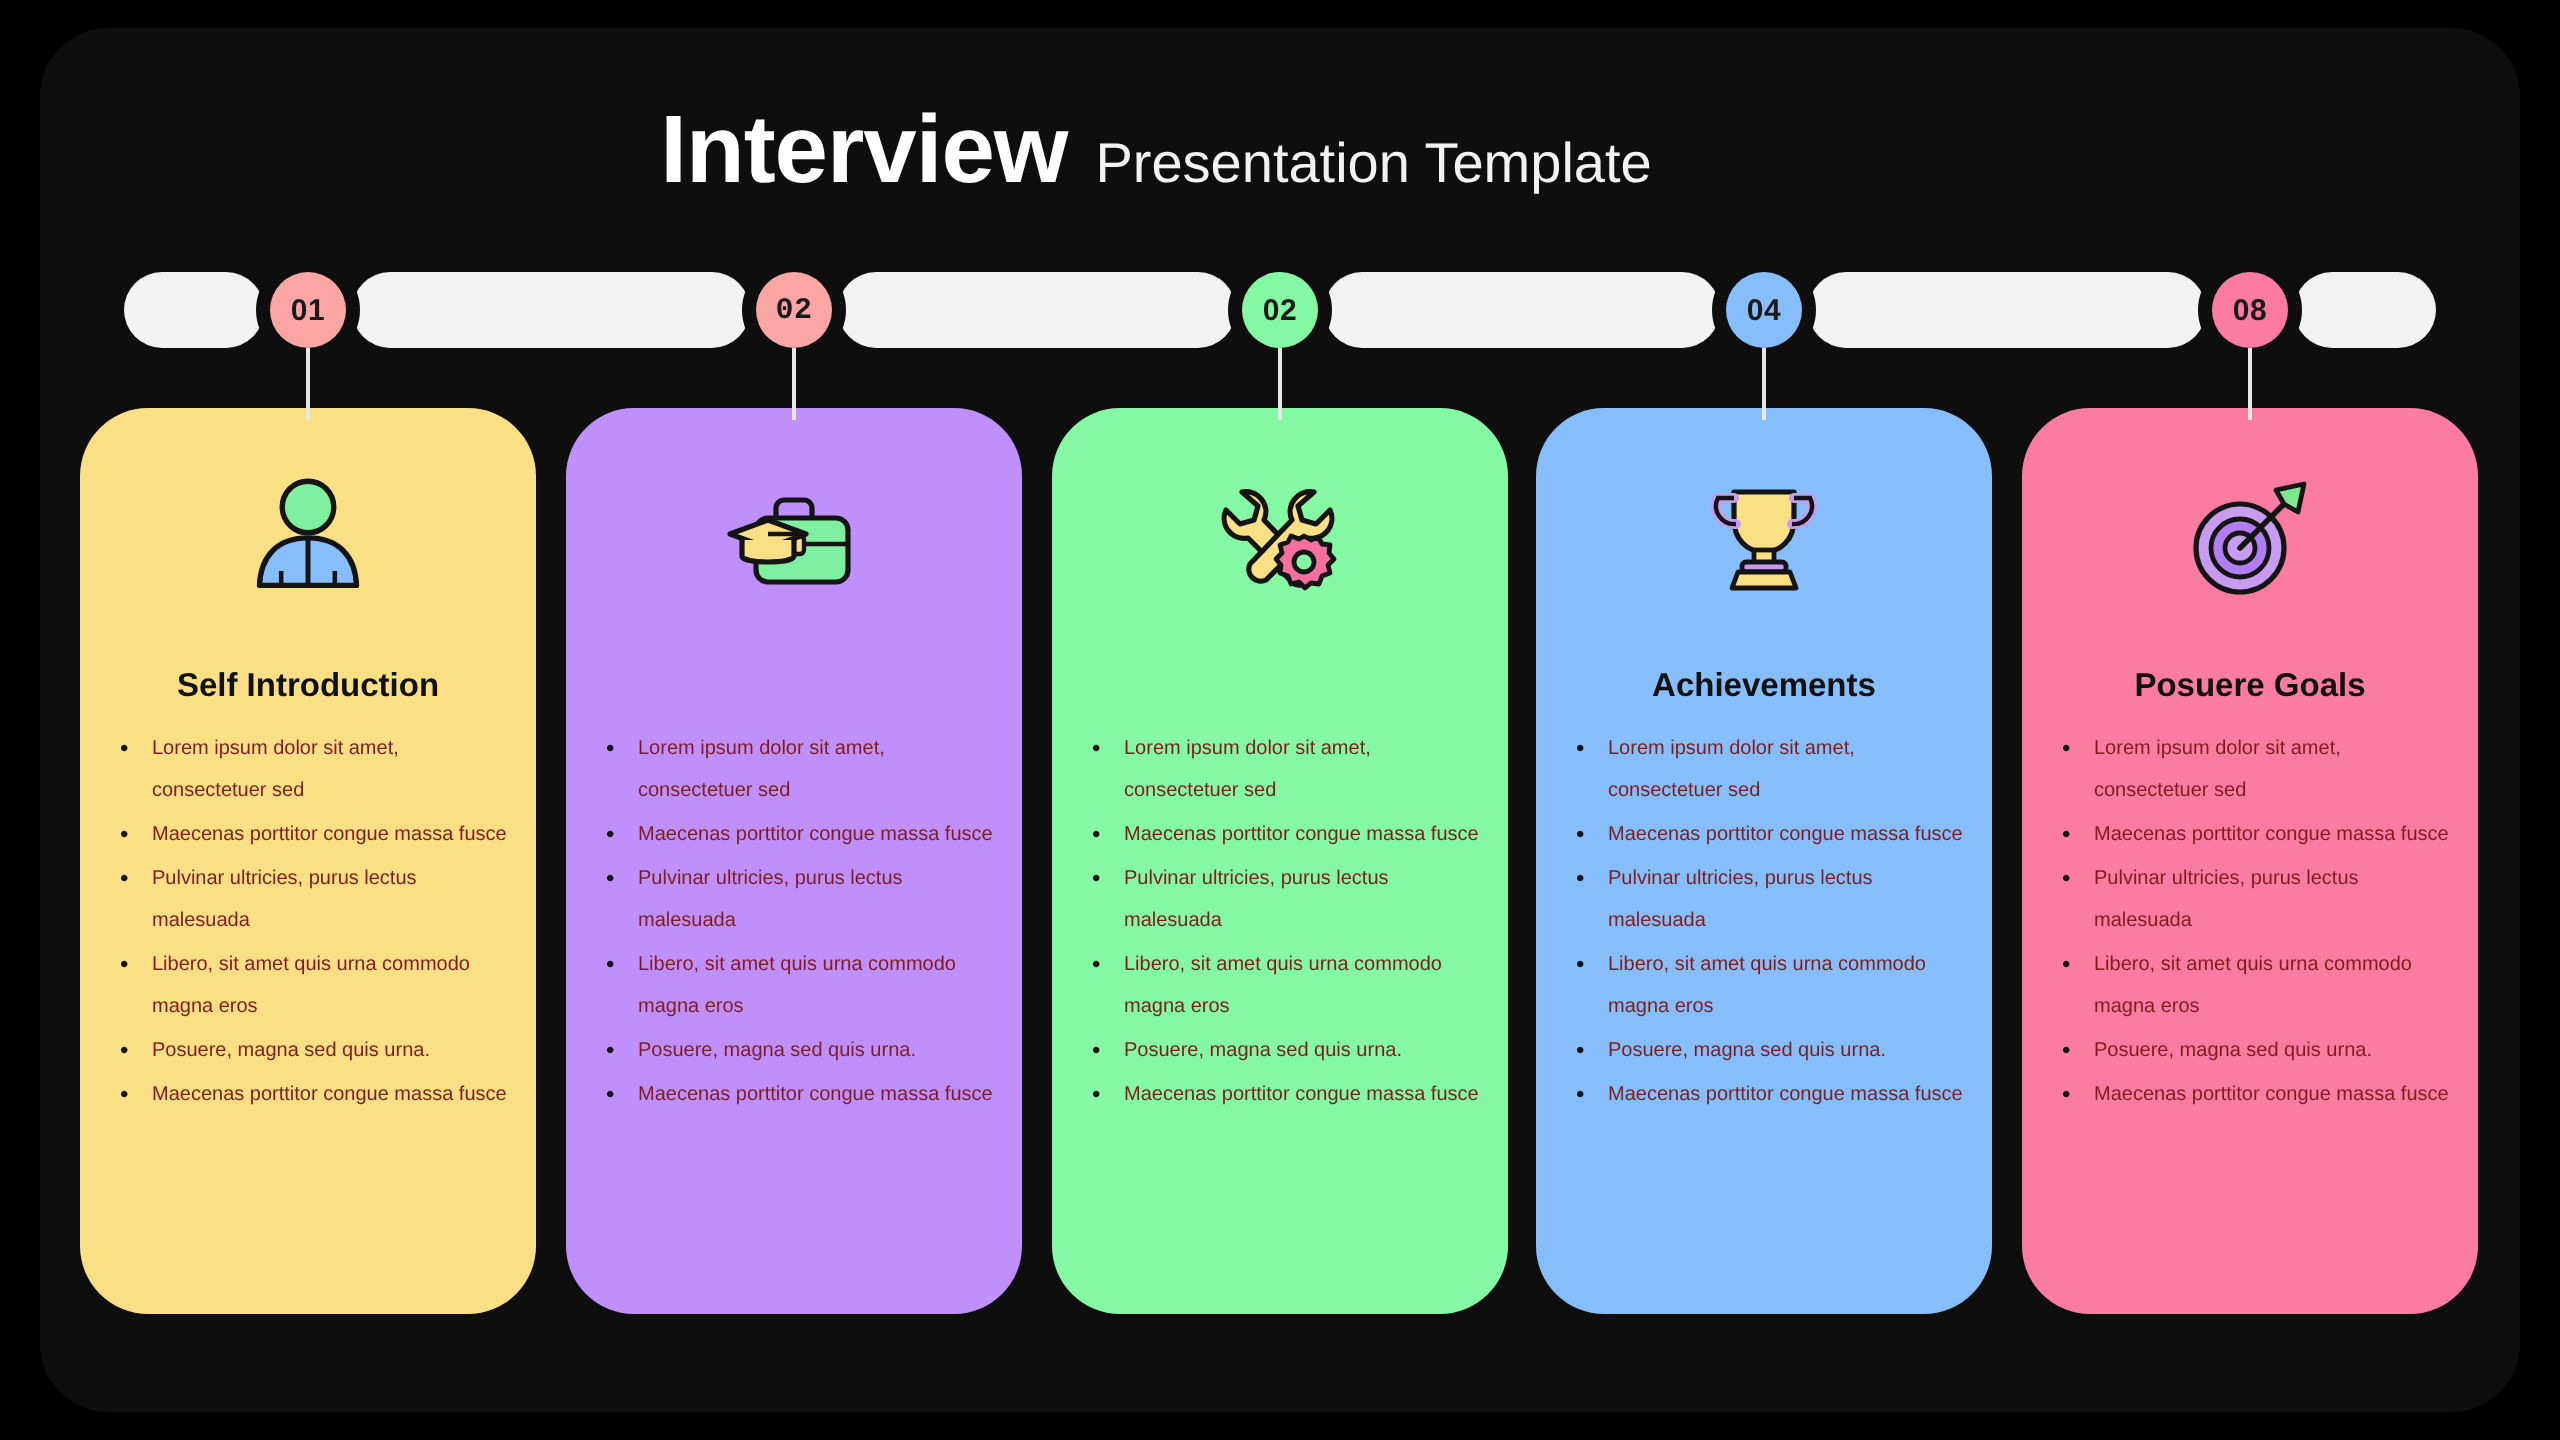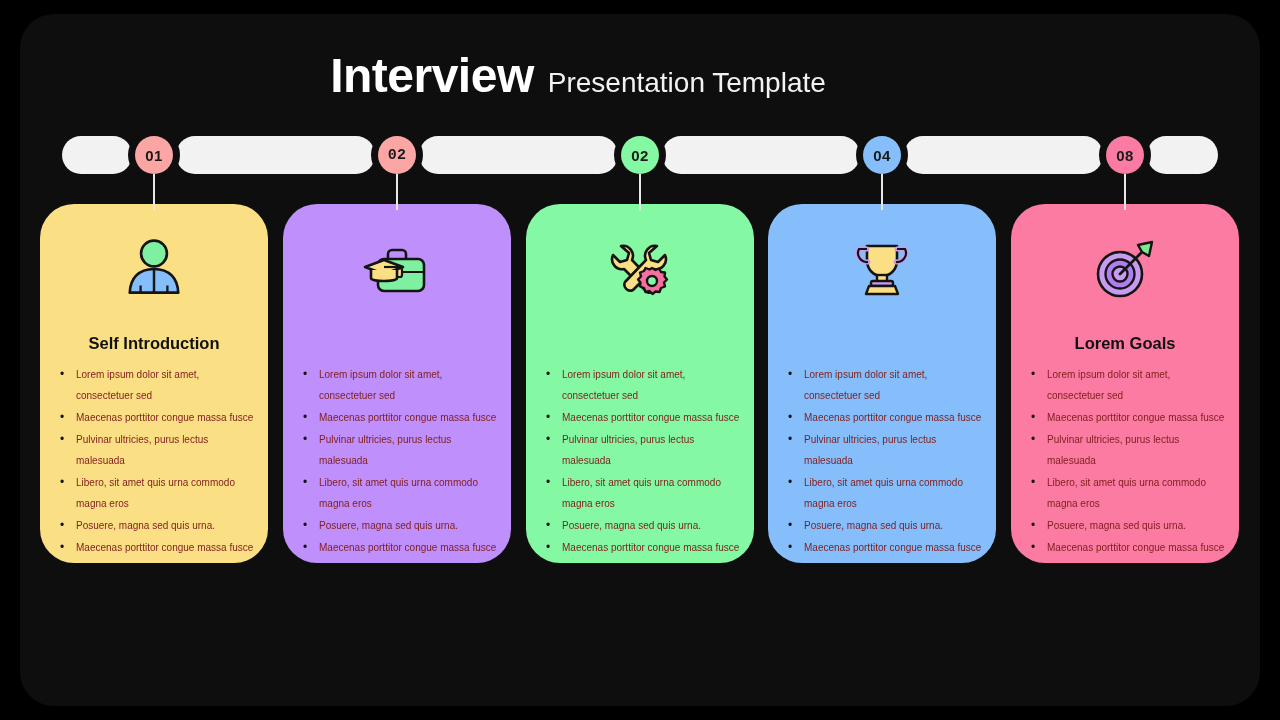--- a/index.html
+++ b/index.html
@@ -86,21 +86,21 @@
     background: #e8e8e8;
     top: 174px;
     height: 36px;
   }
 
   
   .card {
     position: absolute;
     top: 204px;
     width: 228px;
-    height: 359px;
+    height: 453px;
     border-radius: 34px;
     padding: 0 12px 0 0;
     overflow: hidden;
   }
   .card-icon {
     position: absolute;
     top: 28px; left: 0;
     width: 100%;
     height: 76px;
     display: flex;
@@ -235,40 +235,41 @@
       <path d="M20 8 h30 v14 c0 10 -7 16 -15 16 s-15 -6 -15 -16 z" fill="#fbdf85" stroke="#141414" stroke-width="2.6" stroke-linejoin="round"></path>
       <path d="M20 11 h-8 a9 9 0 0 0 9 13" fill="none" stroke="#c79bf0" stroke-width="5" stroke-linecap="round"></path>
       <path d="M20 11 h-8 a9 9 0 0 0 9 13" fill="none" stroke="#141414" stroke-width="2.2"></path>
       <path d="M50 11 h8 a9 9 0 0 1 -9 13" fill="none" stroke="#c79bf0" stroke-width="5" stroke-linecap="round"></path>
       <path d="M50 11 h8 a9 9 0 0 1 -9 13" fill="none" stroke="#141414" stroke-width="2.2"></path>
       <rect x="30" y="37" width="10" height="7" fill="#fbdf85" stroke="#141414" stroke-width="2.4"></rect>
       <rect x="24" y="43" width="22" height="5" rx="2" fill="#c79bf0" stroke="#141414" stroke-width="2.4"></rect>
       <path d="M22 48 h26 l3 8 h-32 z" fill="#fbdf85" stroke="#141414" stroke-width="2.4" stroke-linejoin="round"></path>
     </svg>
         </div>
+        <div class="card-title">Achievements</div>
         <ul class="bullets">
           <li>Lorem ipsum dolor sit amet, consectetuer sed</li>
           <li>Maecenas porttitor congue massa fusce</li>
           <li>Pulvinar ultricies, purus lectus malesuada</li>
           <li>Libero, sit amet quis urna commodo magna eros</li>
           <li>Posuere, magna sed quis urna.</li>
           <li>Maecenas porttitor congue massa fusce</li>
         </ul>
       </div>
       <div class="card" style="left: 1011px; background: rgb(251, 123, 162);">
         <div class="card-icon">
           <svg width="70" height="66" viewBox="0 0 70 64">
       <circle cx="30" cy="36" r="22" fill="#c79bf0" stroke="#141414" stroke-width="2.6"></circle>
       <circle cx="30" cy="36" r="14.5" fill="#b07ef0" stroke="#141414" stroke-width="2.4"></circle>
       <circle cx="30" cy="36" r="7.5" fill="#c79bf0" stroke="#141414" stroke-width="2.4"></circle>
       <path d="M30 36 L58 8" stroke="#141414" stroke-width="2.8" stroke-linecap="round"></path>
       <path d="M48 7 L62 4 L59 18 L52 14 Z" fill="#7ee88f" stroke="#141414" stroke-width="2.4" stroke-linejoin="round"></path>
     </svg>
         </div>
-        <div class="card-title">Lorem Goals</div>
+        <div class="card-title">Posuere Goals</div>
         <ul class="bullets">
           <li>Lorem ipsum dolor sit amet, consectetuer sed</li>
           <li>Maecenas porttitor congue massa fusce</li>
           <li>Pulvinar ultricies, purus lectus malesuada</li>
           <li>Libero, sit amet quis urna commodo magna eros</li>
           <li>Posuere, magna sed quis urna.</li>
           <li>Maecenas porttitor congue massa fusce</li>
         </ul>
       </div>
     </div>

